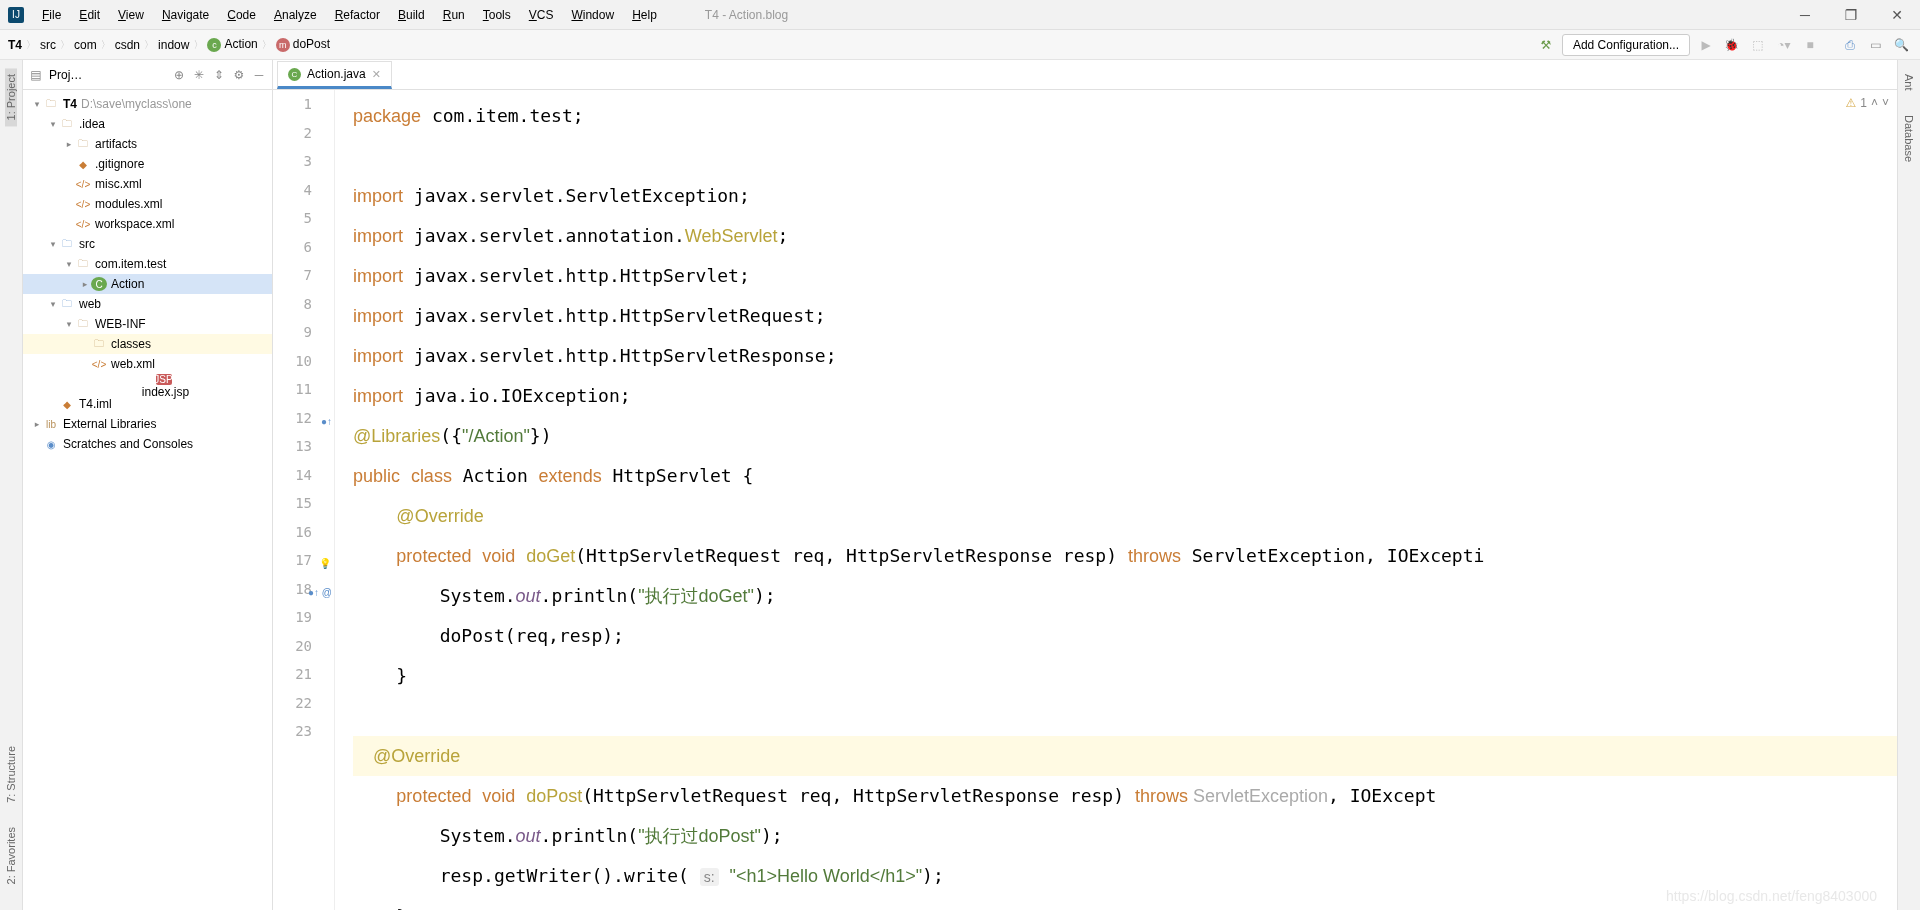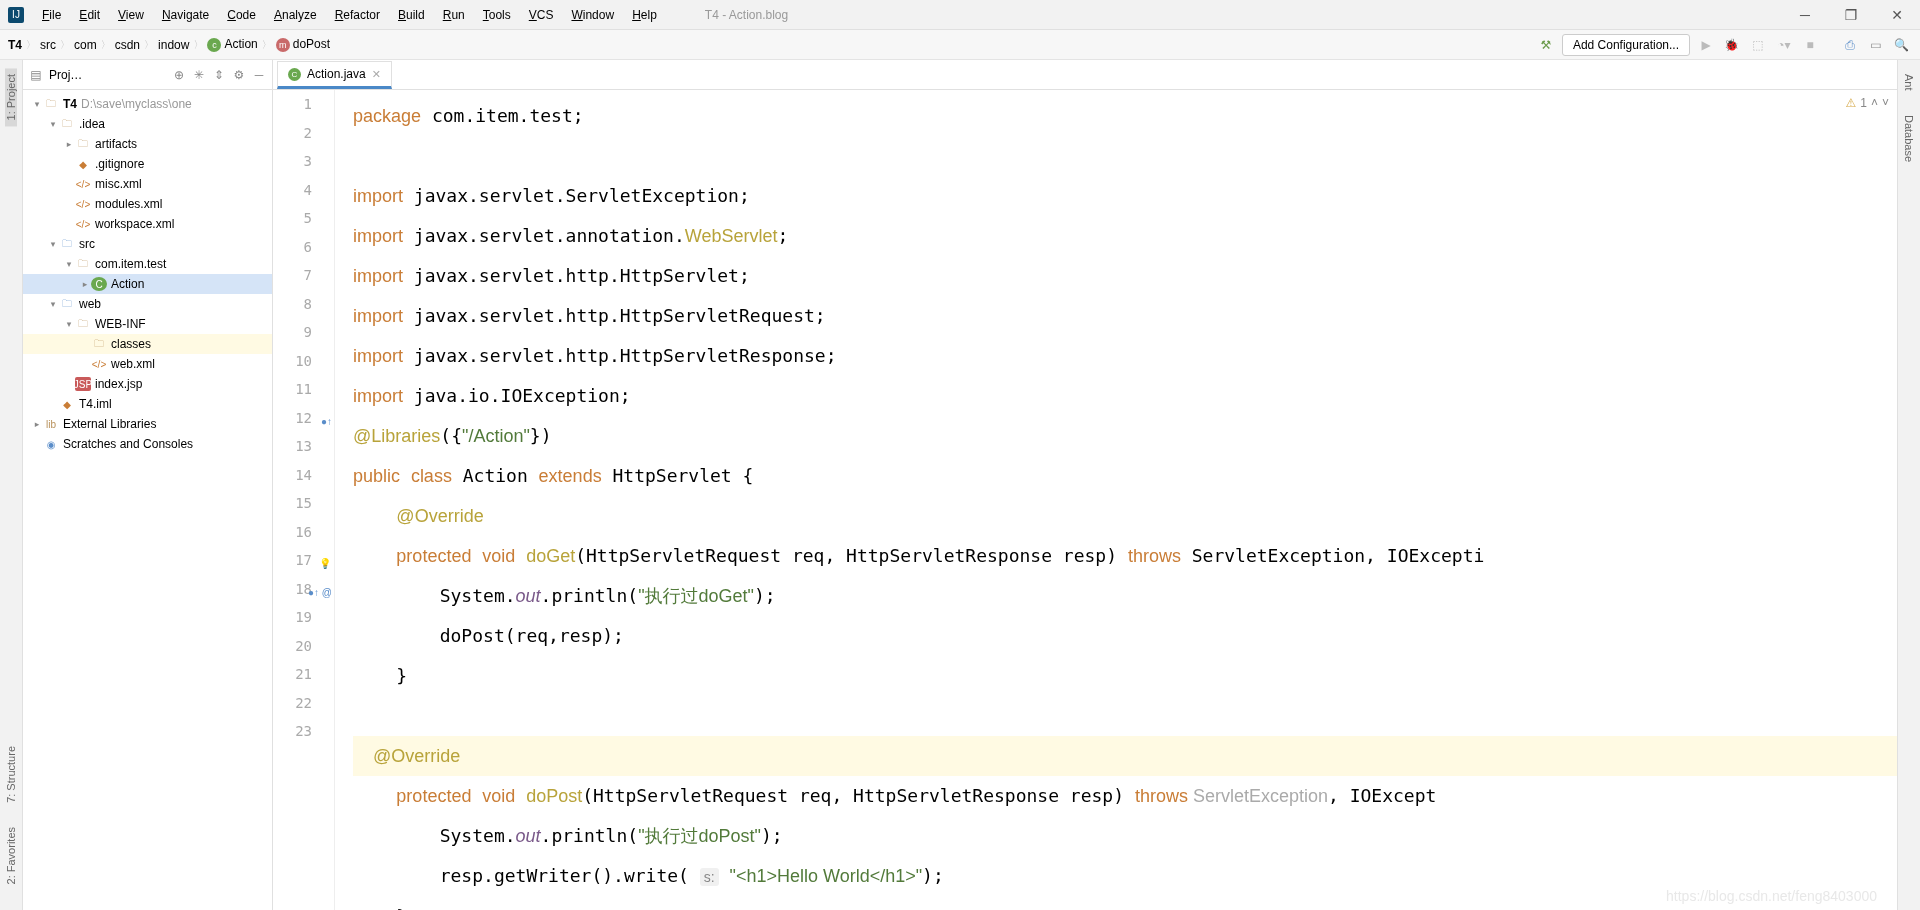--- a/index.html
+++ b/index.html
@@ -207,21 +207,21 @@
         <div class="tree-row hl" style="padding-left: 56px;">
           <span class="arrow"></span>
           <span class="ficon folder">🗀</span>
           <span class="label">classes</span>
         </div>
         <div class="tree-row" style="padding-left: 56px;">
           <span class="arrow"></span>
           <span class="ficon file-xml">&lt;/&gt;</span>
           <span class="label">web.xml</span>
         </div>
-        <div class="tree-row" style="padding-left: 40px;">
+        <div class="tree-row" style="padding-left: 40px; flex-direction: column;">
           <span class="arrow"></span>
           <span class="ficon file-jsp">JSP</span>
           <span class="label">index.jsp</span>
         </div>
         <div class="tree-row" style="padding-left: 24px;">
           <span class="arrow"></span>
           <span class="ficon file-xml">◆</span>
           <span class="label">T4.iml</span>
         </div>
         <div class="tree-row" style="padding-left: 8px;">

